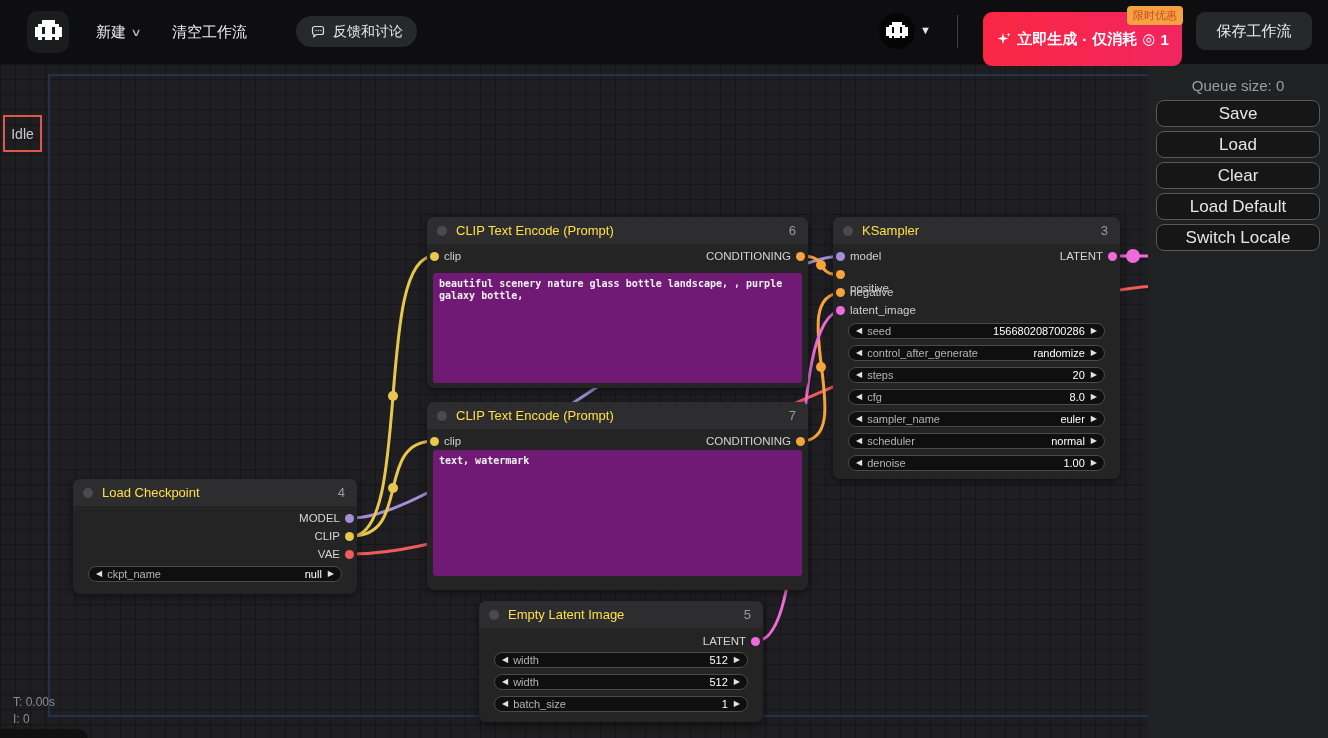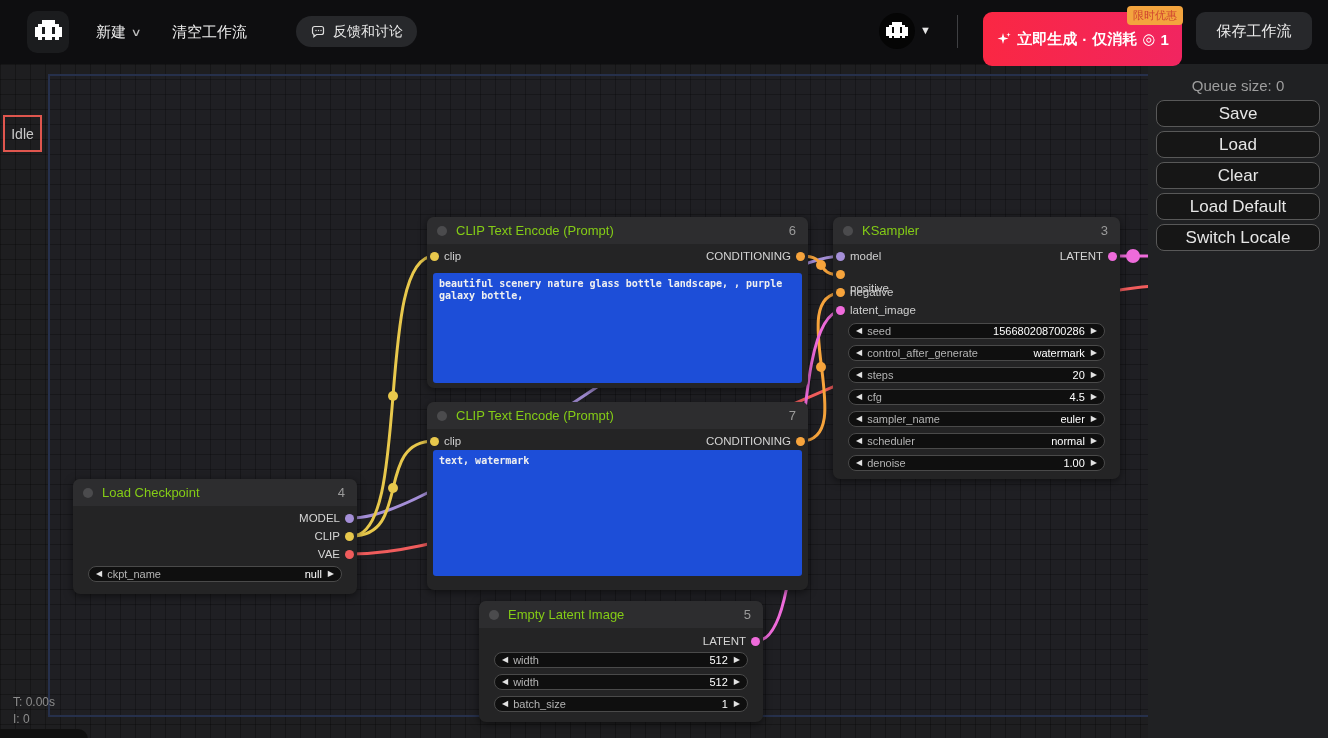--- a/index.html
+++ b/index.html
@@ -49,26 +49,26 @@
   .stats { position:absolute; left:13px; top:630px; color:#8d8d8d; font-size:12px; line-height:17px; }
   .bottom-tab { position:absolute; left:0px; top:665px; width:88px; height:12px;
     background:#101010; border-radius:0 10px 0 0; }
 
   
   .node { position:absolute; background:#242425; border-radius:7px;
     box-shadow:0 2px 9px rgba(0,0,0,0.55); }
   .node-title { position:absolute; left:0; top:0; right:0; height:27px; background:#2d2d2f;
     border-radius:7px 7px 0 0; display:flex; align-items:center; }
   .tdot { width:10px; height:10px; border-radius:50%; background:#4b4b4d; margin-left:10px; cursor:pointer; }
-  .ttext { color:#84cc16; font-size:13px; margin-left:9px; }
+  .ttext { color:#fde047; font-size:13px; margin-left:9px; }
   .torder { position:absolute; right:12px; color:#9b9b9b; font-size:13px; }
   .dot { position:absolute; width:9px; height:9px; border-radius:50%; }
   .in-label { position:absolute; left:17px; color:#cfcfcf; font-size:11.5px; }
   .out-label { position:absolute; right:17px; color:#d4d4d4; font-size:11.5px; }
-  .prompt-box { position:absolute; background:#1d4ed8; border-radius:3px; padding:5px 6px;
+  .prompt-box { position:absolute; background:#701a75; border-radius:3px; padding:5px 6px;
     color:#f0f0f0; font-family:"DejaVu Sans Mono", monospace; font-size:10px; font-weight:700;
     line-height:12px; white-space:pre-wrap; word-break:break-word; cursor:text; }
   .widget { position:absolute; height:16px; background:#0f0f0f; border:1px solid #4a4a4a;
     border-radius:9px; display:flex; align-items:center; padding:0 7px; cursor:pointer; }
   .w-arrow { font-size:8px; color:#e2e2e2; line-height:16px; }
   .w-name { color:#b4b4b4; font-size:11px; margin-left:5px; }
   .w-val { color:#ffffff; font-size:11px; margin-left:auto; margin-right:6px; }
 
   
   .side-panel { position:absolute; left:1148px; top:64px; width:180px; height:674px;
@@ -224,33 +224,33 @@
 
     <div class="widget" style="left:15px; right:15px; top:106px;">
       <span class="w-arrow">◀</span>
       <span class="w-name">seed</span>
       <span class="w-val">156680208700286</span>
       <span class="w-arrow">▶</span>
     </div>
     <div class="widget" style="left:15px; right:15px; top:128px;">
       <span class="w-arrow">◀</span>
       <span class="w-name">control_after_generate</span>
-      <span class="w-val">watermark</span>
+      <span class="w-val">randomize</span>
       <span class="w-arrow">▶</span>
     </div>
     <div class="widget" style="left:15px; right:15px; top:150px;">
       <span class="w-arrow">◀</span>
       <span class="w-name">steps</span>
       <span class="w-val">20</span>
       <span class="w-arrow">▶</span>
     </div>
     <div class="widget" style="left:15px; right:15px; top:172px;">
       <span class="w-arrow">◀</span>
       <span class="w-name">cfg</span>
-      <span class="w-val">4.5</span>
+      <span class="w-val">8.0</span>
       <span class="w-arrow">▶</span>
     </div>
     <div class="widget" style="left:15px; right:15px; top:194px;">
       <span class="w-arrow">◀</span>
       <span class="w-name">sampler_name</span>
       <span class="w-val">euler</span>
       <span class="w-arrow">▶</span>
     </div>
     <div class="widget" style="left:15px; right:15px; top:216px;">
       <span class="w-arrow">◀</span>

